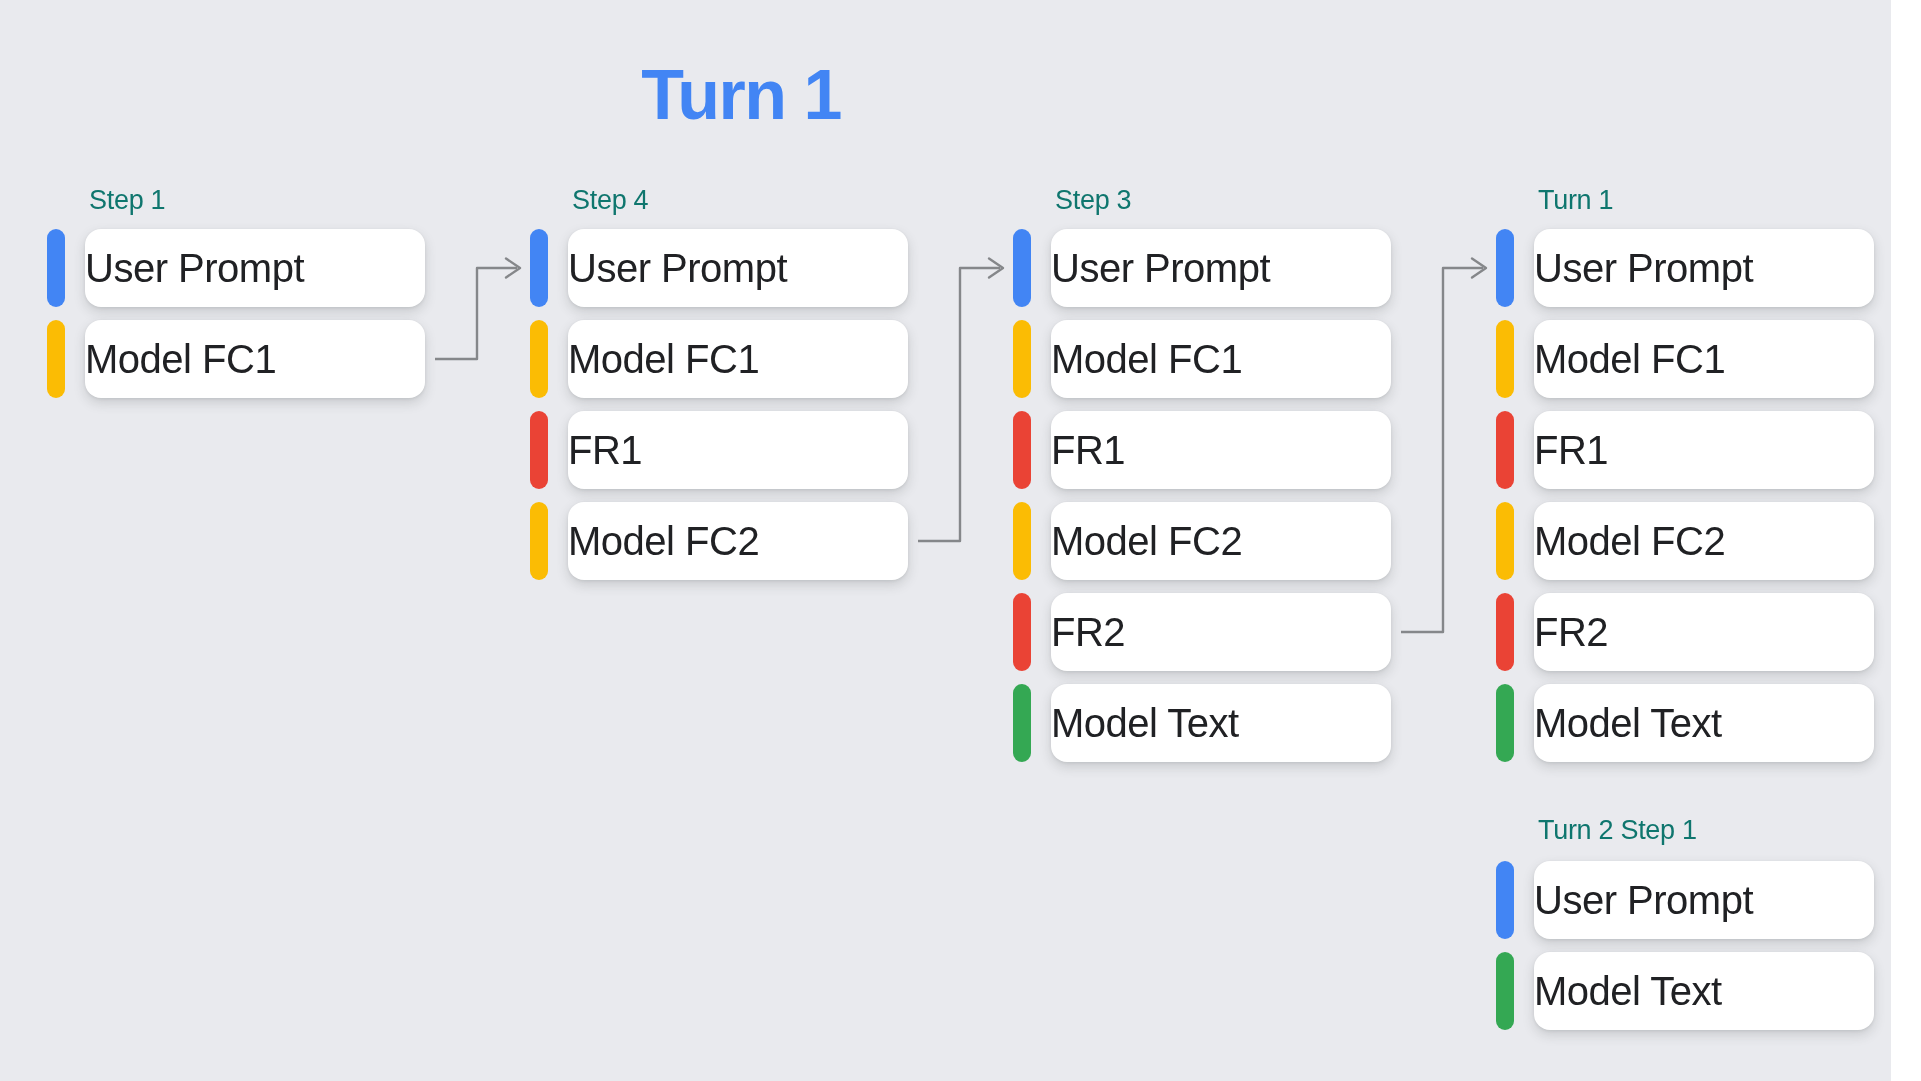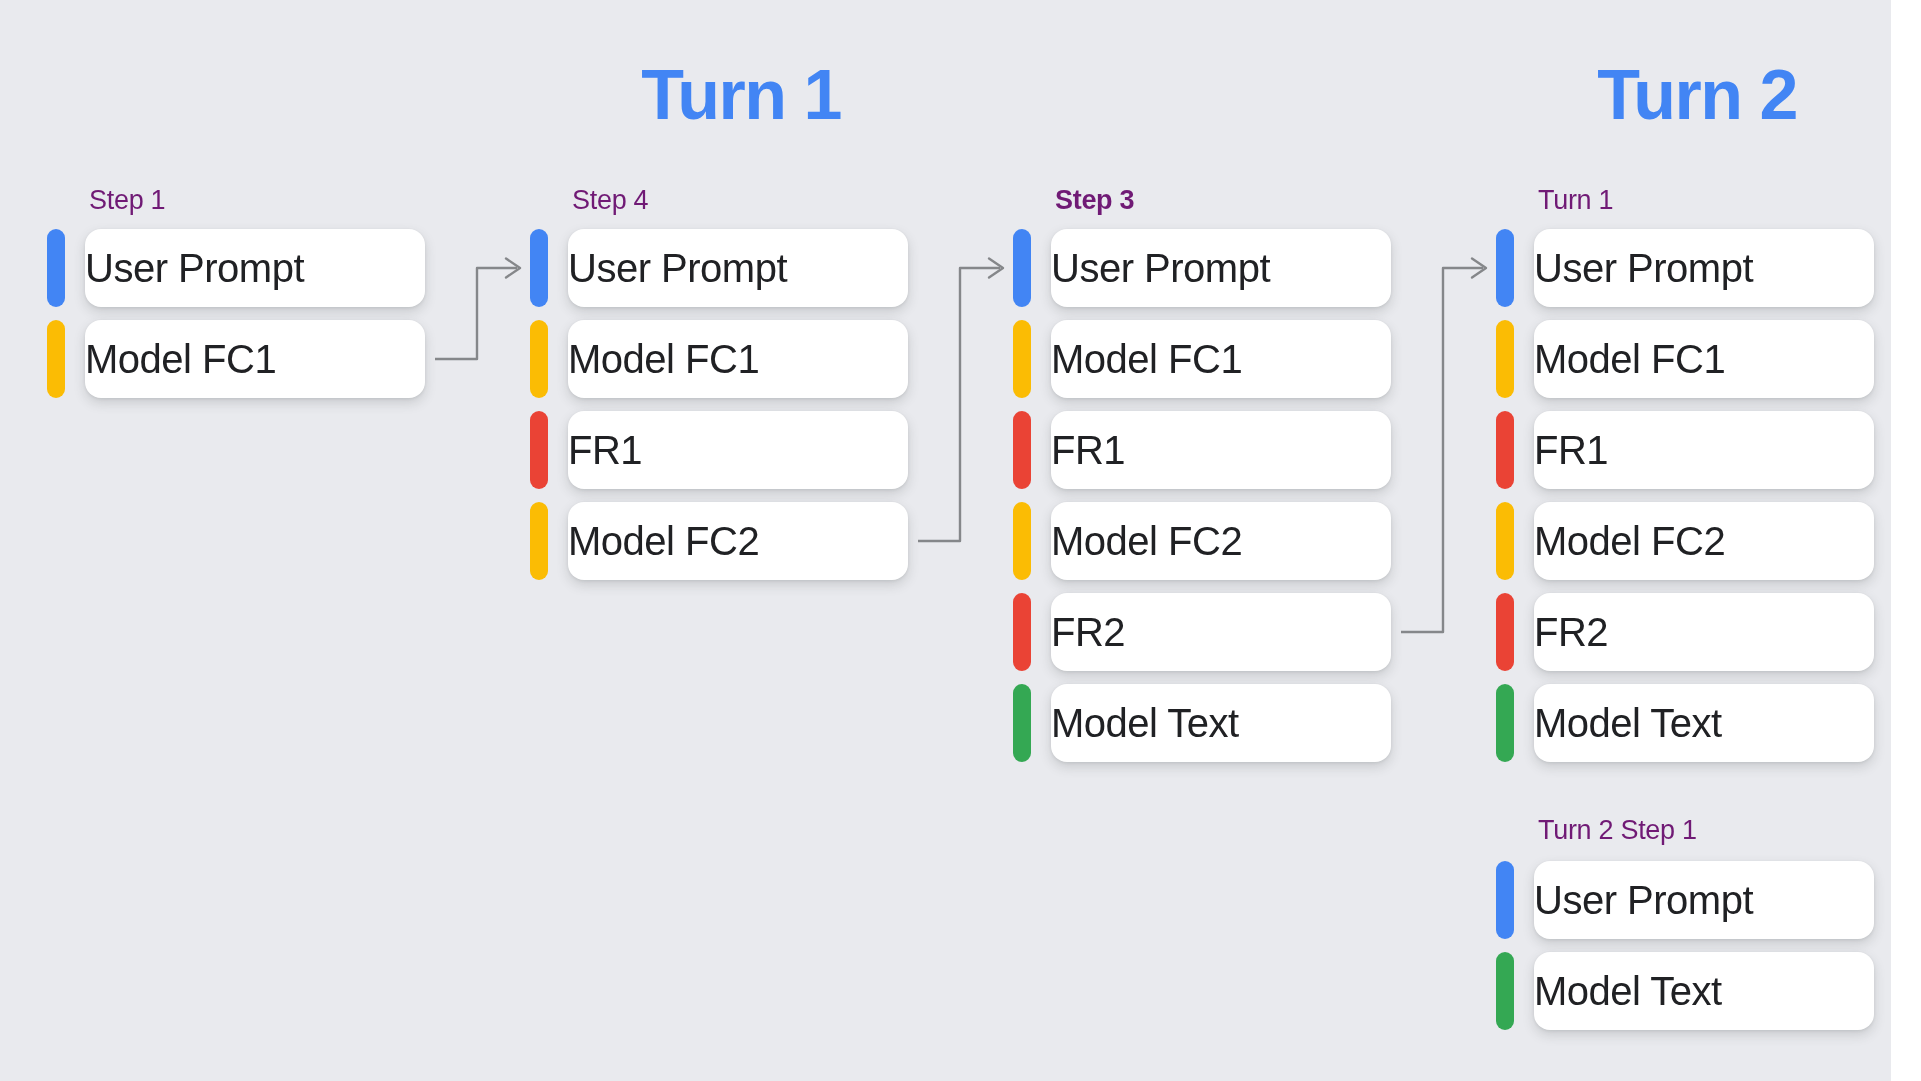--- a/index.html
+++ b/index.html
@@ -18,21 +18,21 @@
     font-size: 70px;
     font-weight: 700;
     letter-spacing: -1.5px;
     white-space: nowrap;
     line-height: 1;
   }
   .group-label {
     position: absolute;
     font-size: 27px;
     font-weight: 400;
-    color: #701a75;
+    color: #0f766e;
     letter-spacing: -0.3px;
     white-space: nowrap;
     line-height: 1;
   }
   .color-bar {
     position: absolute;
     width: 18px;
     height: 78px;
     border-radius: 9px;
   }
@@ -60,21 +60,20 @@
     width: 1921px;
     height: 1081px;
     pointer-events: none;
   }
 </style>
 </head>
 <body>
 
 <div id="canvas">
   <div class="title" style="left: 741px; color: rgb(66, 133, 244);">Turn 1</div>
-  <div class="title" style="left: 1697px; color: rgb(66, 133, 244);">Turn 2</div>
 
   <div id="groups">
       <div>
         <div class="group-label" style="left: 89px; top: 187px;">Step 1</div>
         <div class="color-bar" style="left: 47px; top: 229px; background: rgb(66, 133, 244);"></div>
         <div class="card" style="left: 85px; top: 229px;">
           <div class="card-text">User Prompt</div>
         </div>
         <div class="color-bar" style="left: 47px; top: 320px; background: rgb(251, 188, 4);"></div>
         <div class="card" style="left: 85px; top: 320px;">
@@ -94,21 +93,21 @@
         <div class="color-bar" style="left: 530px; top: 411px; background: rgb(234, 67, 53);"></div>
         <div class="card" style="left: 568px; top: 411px;">
           <div class="card-text">FR1</div>
         </div>
         <div class="color-bar" style="left: 530px; top: 502px; background: rgb(251, 188, 4);"></div>
         <div class="card" style="left: 568px; top: 502px;">
           <div class="card-text">Model FC2</div>
         </div>
       </div>
       <div>
-        <div class="group-label" style="left: 1055px; top: 187px; font-weight: bold;">Step 3</div>
+        <div class="group-label" style="left: 1055px; top: 187px;">Step 3</div>
         <div class="color-bar" style="left: 1013px; top: 229px; background: rgb(66, 133, 244);"></div>
         <div class="card" style="left: 1051px; top: 229px;">
           <div class="card-text">User Prompt</div>
         </div>
         <div class="color-bar" style="left: 1013px; top: 320px; background: rgb(251, 188, 4);"></div>
         <div class="card" style="left: 1051px; top: 320px;">
           <div class="card-text">Model FC1</div>
         </div>
         <div class="color-bar" style="left: 1013px; top: 411px; background: rgb(234, 67, 53);"></div>
         <div class="card" style="left: 1051px; top: 411px;">

